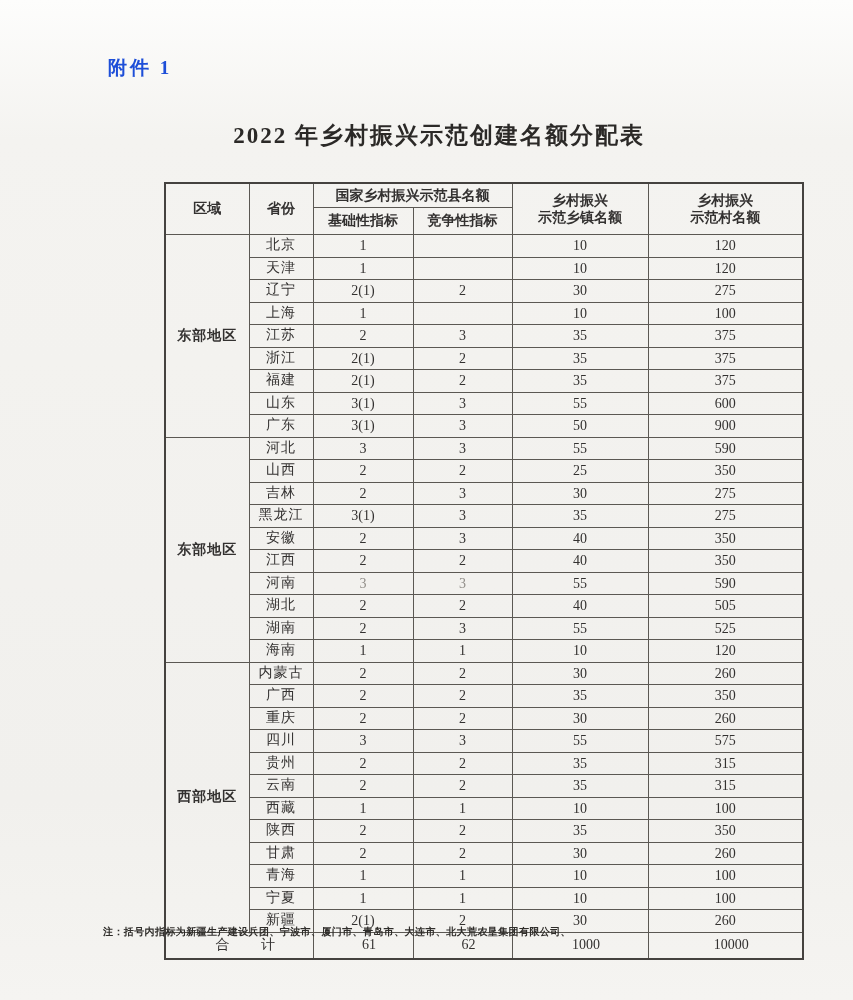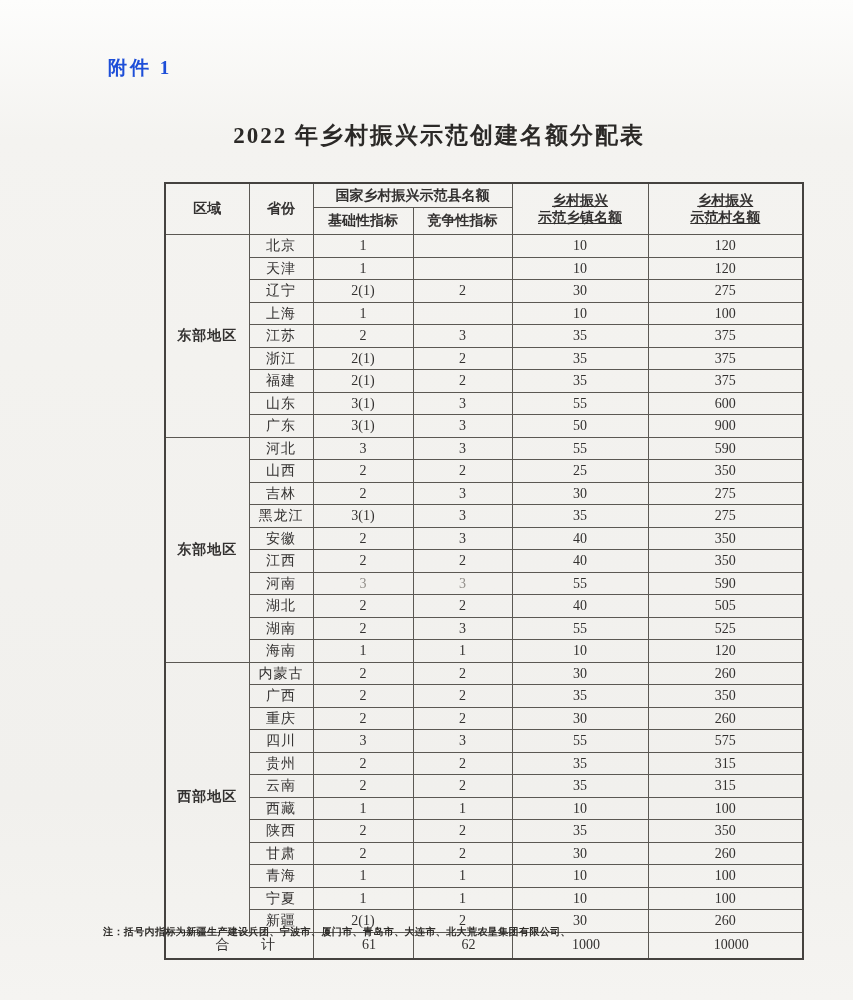--- a/index.html
+++ b/index.html
@@ -29,23 +29,23 @@
   }
   table.quota td {
     border:1px solid #5b5853;
     text-align:center; vertical-align:middle;
     padding:0; overflow:hidden;
     font-size:14px; line-height:1.25; color:#333130;
   }
   tr.hdr1 td { height:23px; }
   tr.hdr2 td { height:26px; }
   .hdr td { font-weight:bold; font-size:13.5px; color:#2d2b29; }
-  .two-line { line-height:1.3;text-decoration:underline; }
+  .two-line { line-height:1.3; }
   tbody.rows td { height:21.5px; }
-  .cn { font-family:Liberation Sans, sans-serif; letter-spacing:1px; }
+  .cn { font-family:Liberation Mono, monospace; letter-spacing:1px; }
   .region-cell { font-family:"Liberation Serif", serif; font-size:14px; letter-spacing:1px; color:#3a3835;font-weight:bold; }
   .num { font-family:"Liberation Serif", serif; font-size:14.5px; color:#36342f; }
   .faded { color:#918e89 !important; }
   tr.total-row td { height:25px;padding-left:12px; }
   .total-label { font-family:"Liberation Serif", serif; font-size:15px; letter-spacing:14px; text-indent:14px; color:#35332f; }
   .note {
     position:absolute; left:103px; top:924px; width:665px;
     font-size:10px; font-weight:600; line-height:1.5;
     letter-spacing:0.4px; color:#2f2d2a;
   }

